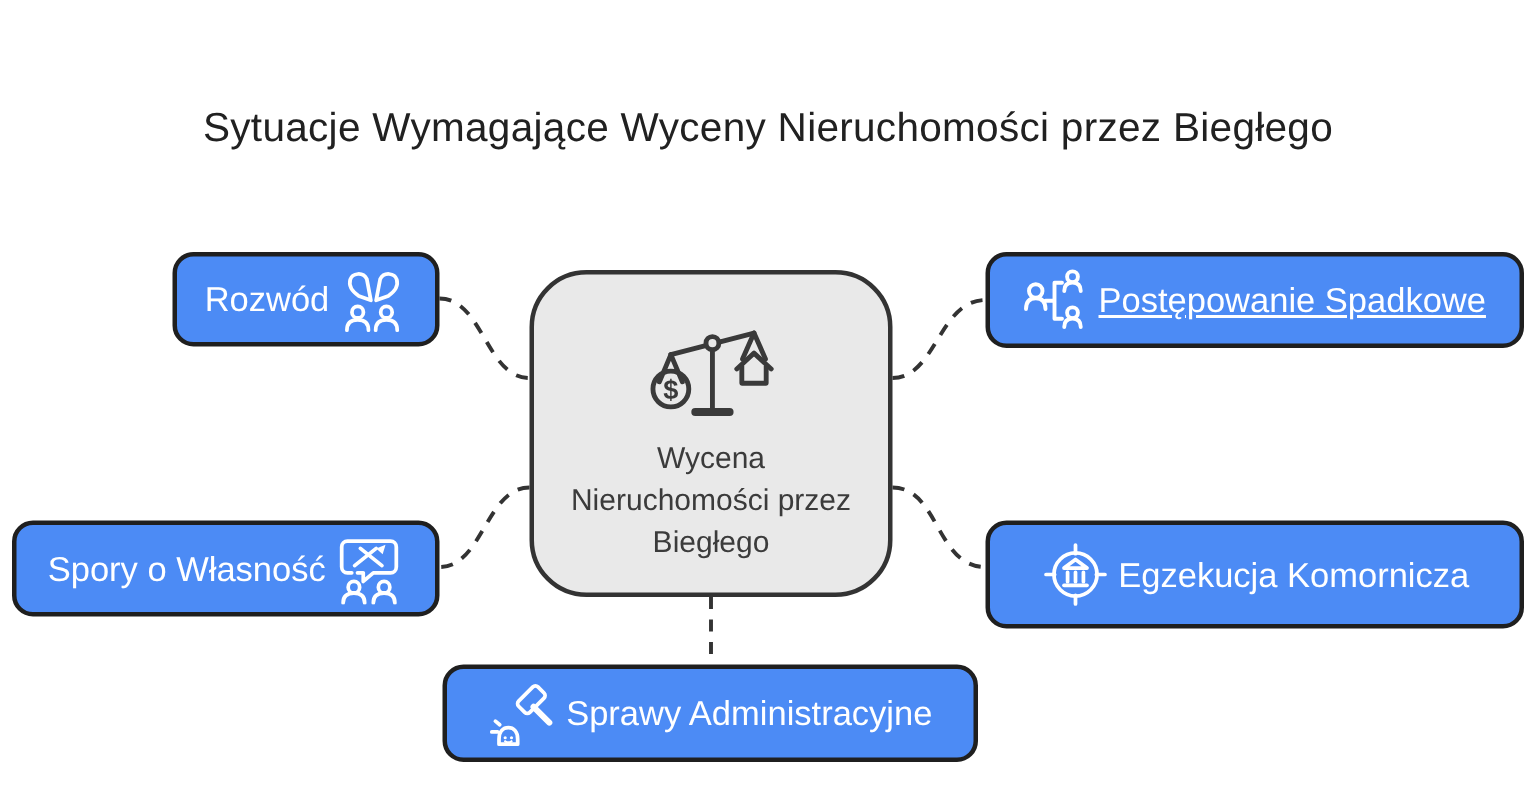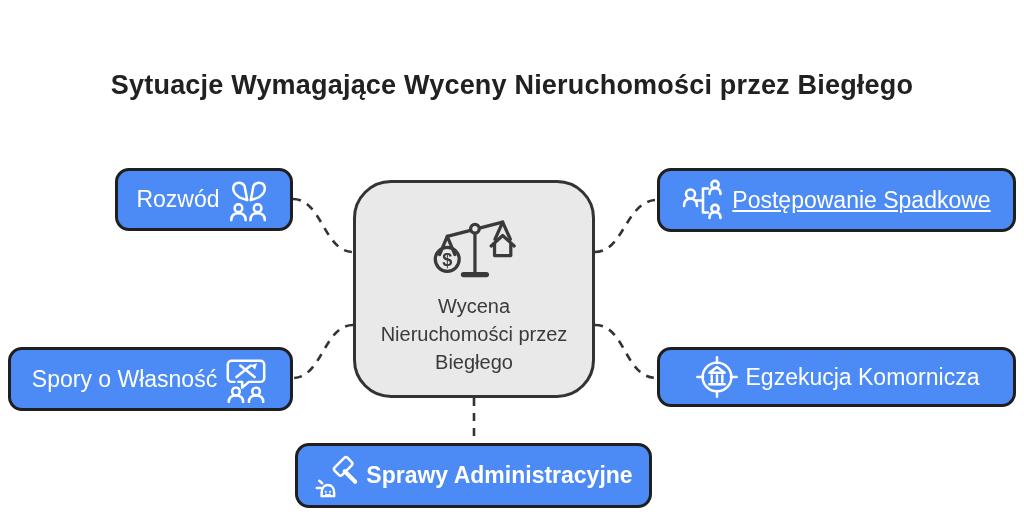--- a/index.html
+++ b/index.html
@@ -25,21 +25,21 @@
     overflow: hidden;
   }
 
   .diagram-title {
     position: absolute;
     top: 70px;
     left: 0;
     width: 1024px;
     text-align: center;
     font-size: 27px;
-    font-weight: 700;
+    font-weight: 400;
     color: var(--title-color);
     letter-spacing: 0.2px;
   }
 
   .connector-layer {
     position: absolute;
     top: 0; left: 0;
     width: 1024px;
     height: 528px;
     pointer-events: none;
@@ -60,22 +60,22 @@
     background: var(--node-fill);
     border: 3px solid var(--node-border);
     border-radius: 14px;
     color: var(--node-text);
     font-size: 23px;
     white-space: nowrap;
   }
   #node-rozwod     { left: 115px; top: 168px; width: 178px; height: 63px; }
   #node-spadkowe   { left: 657px; top: 168px; width: 359px; height: 64px; text-decoration: underline; }
   #node-spory      { left:   8px; top: 347px; width: 285px; height: 64px; }
-  #node-egzekucja  { left: 657px; top: 347px; width: 359px; height: 60px; }
-  #node-admin      { left: 295px; top: 443px; width: 357px; height: 65px; font-weight: bold; }
+  #node-egzekucja  { left: 657px; top: 347px; width: 359px; height: 72px; }
+  #node-admin      { left: 295px; top: 443px; width: 357px; height: 65px; }
 
   .node-icon {
     flex: 0 0 auto;
     stroke: var(--node-text);
     fill: none;
     stroke-width: 2.6;
     stroke-linecap: round;
     stroke-linejoin: round;
   }
   .node-icon .fill { fill: var(--node-text); stroke: none; }

